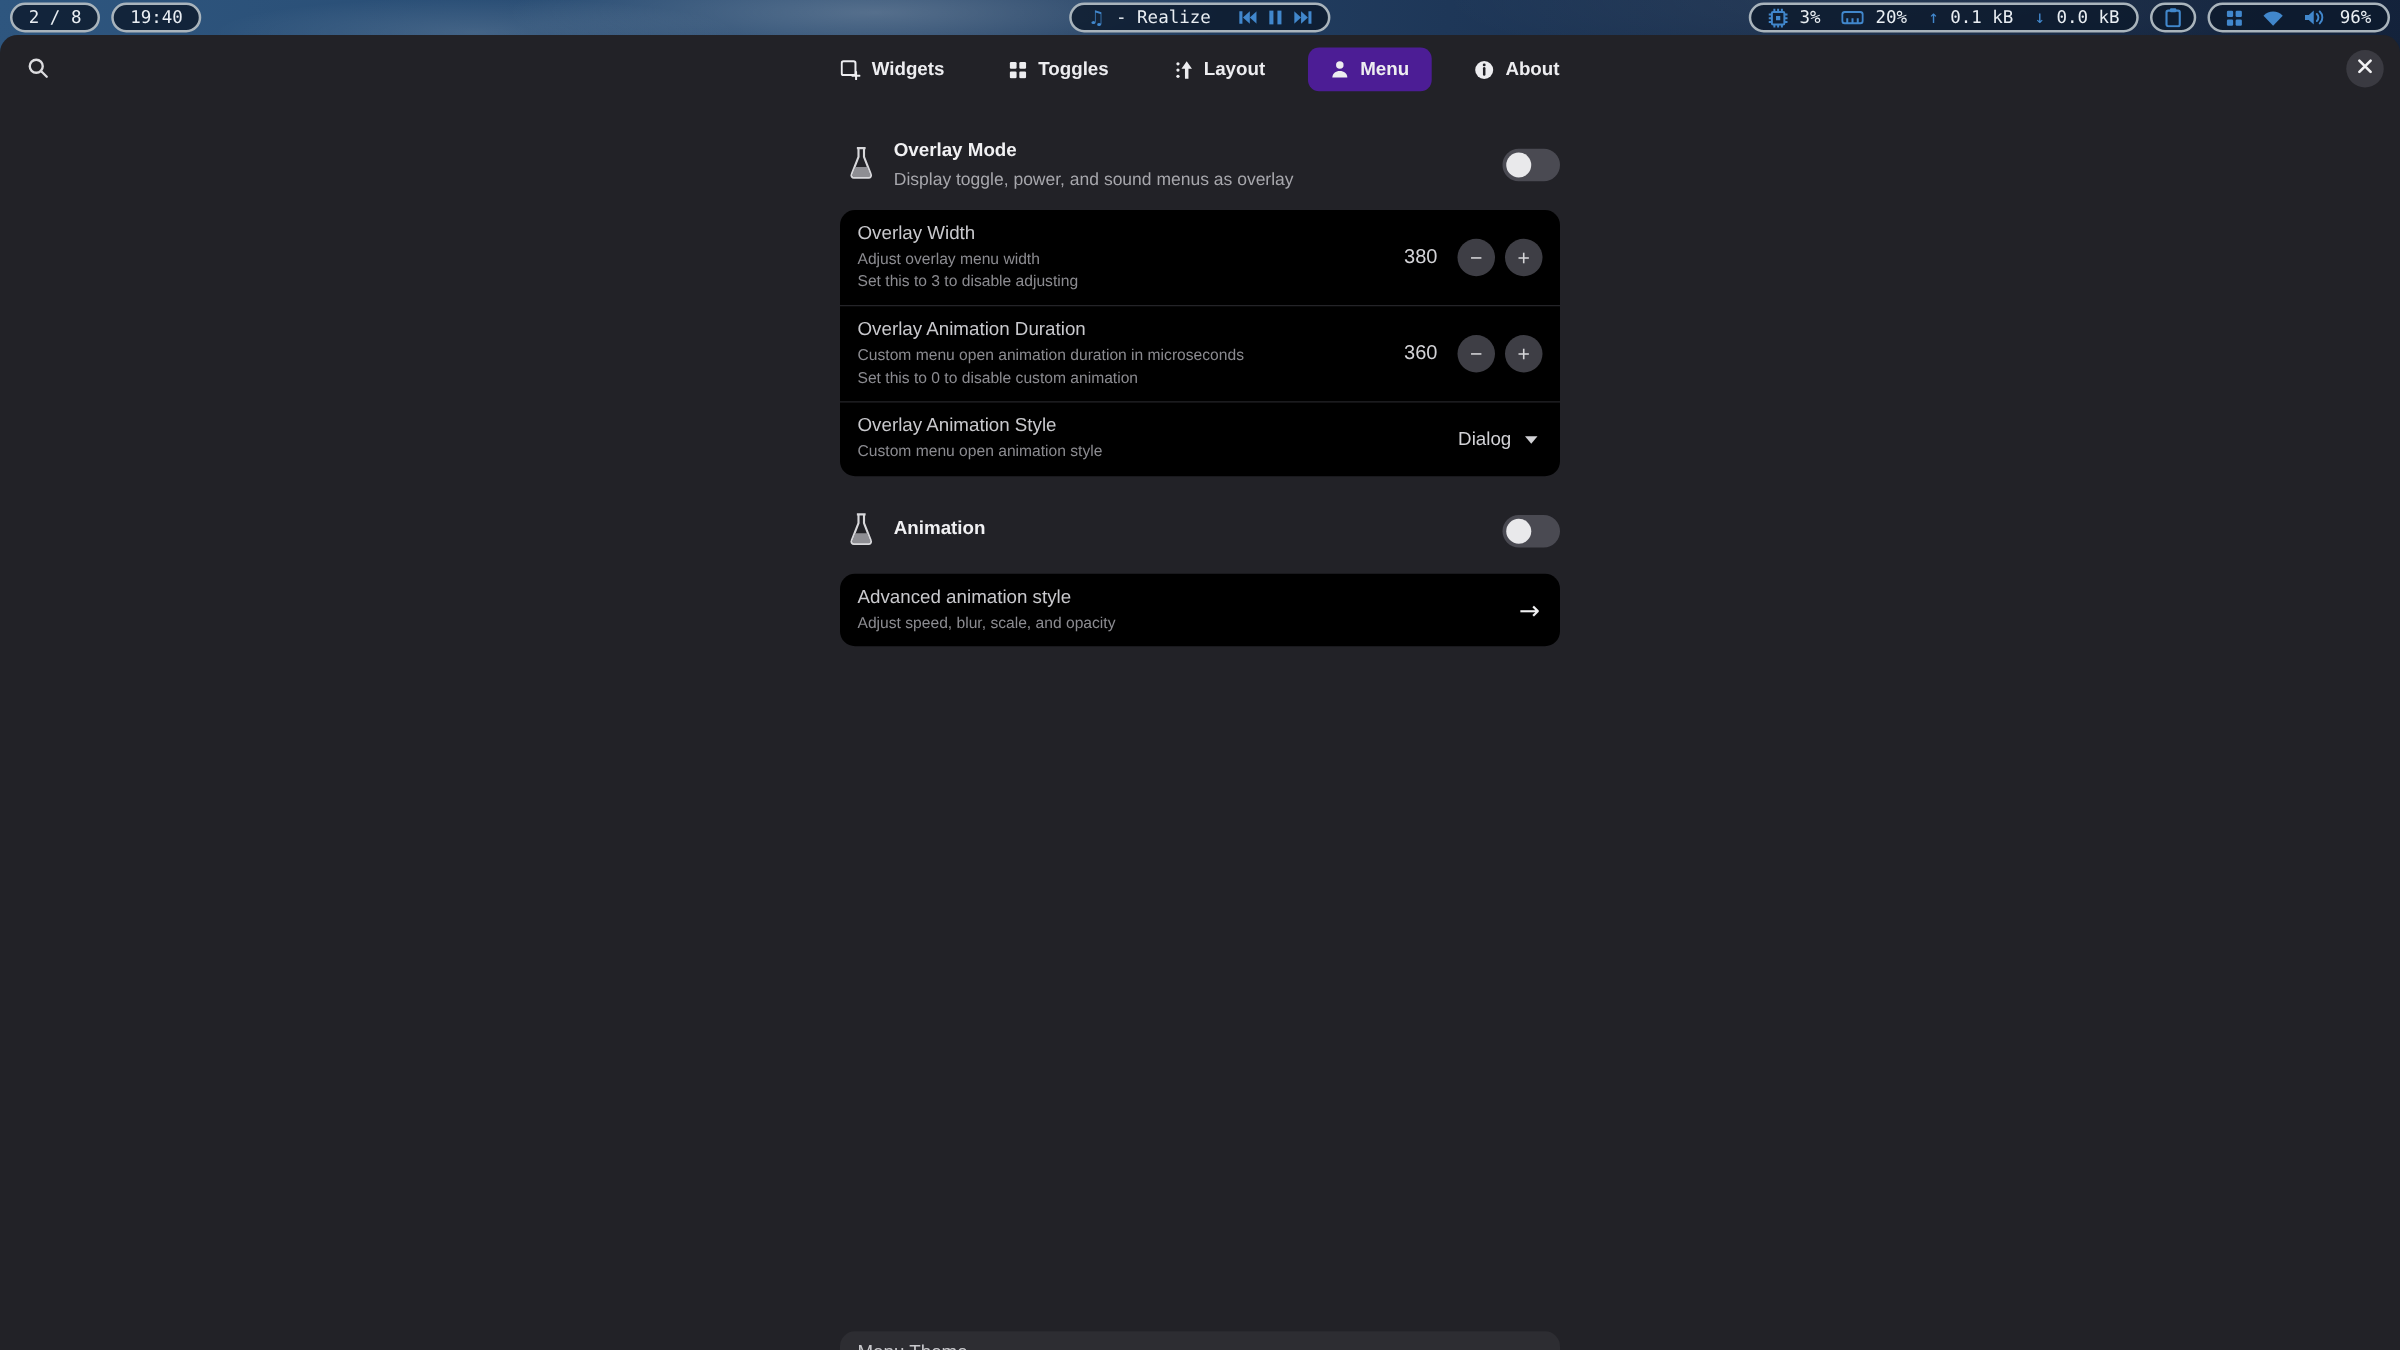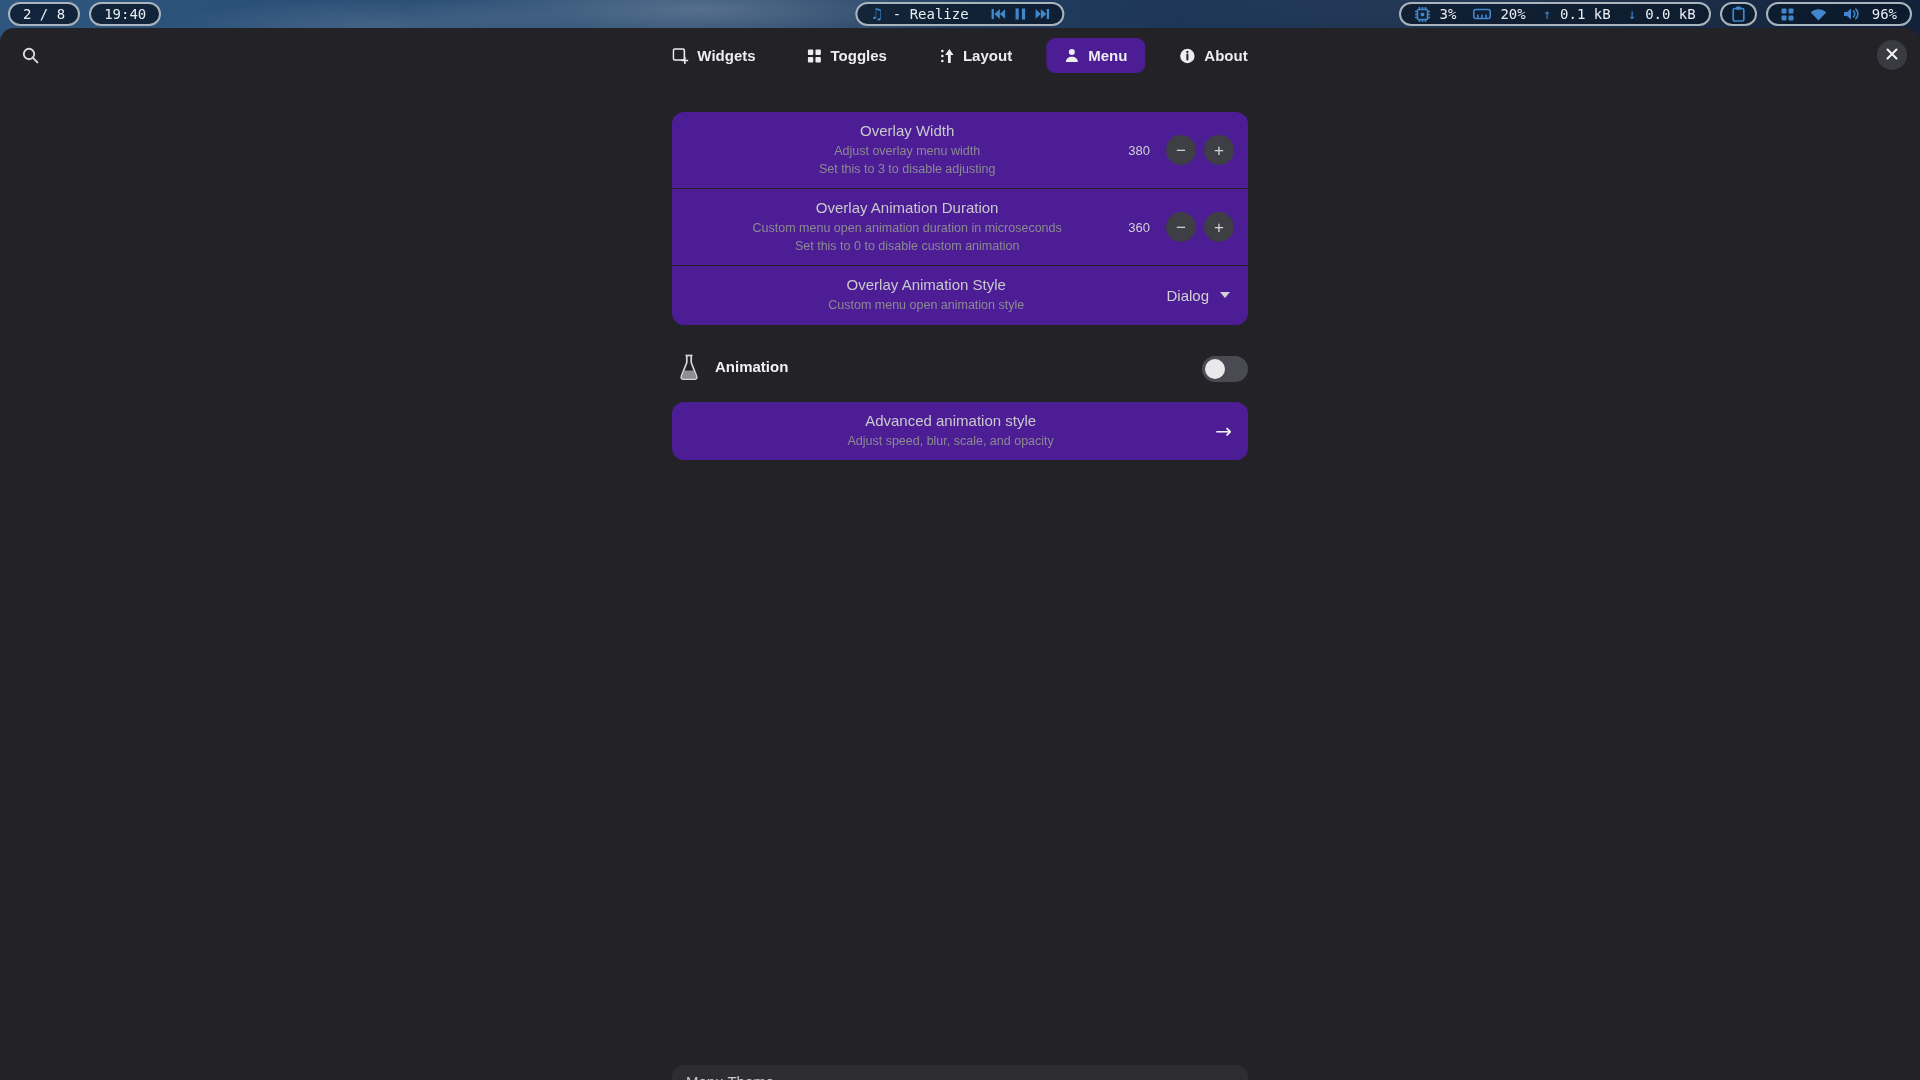--- a/index.html
+++ b/index.html
@@ -62,28 +62,28 @@
   .hrow { display:flex; align-items:center; gap:15px; padding-left:6px; margin-bottom:16px; }
   .htext { flex:1; }
   .htitle { font-size:15px; font-weight:700; color:#f1f1f3; margin-bottom:5px; }
   .hsub { font-size:14px; color:#a7a7ac; line-height:1.32; }
 
   .toggle { width:46px; height:26px; border-radius:13px; background:#4a4a52;
     position:relative; flex-shrink:0; }
   .knob { position:absolute; left:3px; top:3px; width:20px; height:20px;
     border-radius:50%; background:#e9e9eb; }
 
-  .card { background:#4c1d95; border-radius:12px; margin-bottom:27px;text-align:center; }
+  .card { background:#000000; border-radius:12px; margin-bottom:27px; }
   .crow { display:flex; align-items:center; padding:10px 14px;
     border-bottom:1px solid #242428; }
   .crow:last-child { border-bottom:none; }
   .ctext { flex:1; }
   .ctitle { font-size:15px; color:#c9c9cd; margin-bottom:4px; }
   .csub { font-size:12.5px; color:#8b8b90; line-height:1.4; }
-  .cval { font-size:13px; color:#d2d2d6; margin-right:16px; }
+  .cval { font-size:16px; color:#d2d2d6; margin-right:16px; }
   .spingroup { display:flex; gap:8px; }
   .spin { width:30px; height:30px; border-radius:50%; background:#3e3e45; color:#d5d5d8;
     display:flex; align-items:center; justify-content:center; font-size:17px; line-height:1; }
   .dd { display:flex; align-items:center; gap:11px; color:#d2d2d6; font-size:15px; padding-right:4px; }
   .caret { width:0; height:0; border-left:5px solid transparent; border-right:5px solid transparent;
     border-top:6px solid #d2d2d6; }
   .goarrow { font-size:20px; color:#f0f0f2; font-family:"DejaVu Sans", sans-serif; padding-right:2px; }
 
   .bottom-card {
     position:absolute; left:50%; transform:translateX(-50%); top:1037px;
@@ -285,71 +285,89 @@
       <span>
         <svg width="12" height="12" viewBox="0 0 12 12">
             <path d="M1.5 1.5 L10.5 10.5 M10.5 1.5 L1.5 10.5" stroke="#f2f2f4" stroke-width="2.1" stroke-linecap="round"></path>
           </svg>
       </span>
     </div>
   </div>
 
   <div class="content">
 
-
-    <div class="card">
-      <div class="crow">
-        <div class="ctext">
-          <div class="ctitle">Overlay Width</div>
-          <div class="csub">Adjust overlay menu width</div>
-          <div class="csub">Set this to 3 to disable adjusting</div>
-        </div>
-        <div class="cval">380</div>
-        <div class="spingroup">
-          <div class="spin">−</div>
-          <div class="spin">+</div>
-        </div>
-      </div>
-
-      <div class="crow">
-        <div class="ctext">
-          <div class="ctitle">Overlay Animation Duration</div>
-          <div class="csub">Custom menu open animation duration in microseconds</div>
-          <div class="csub">Set this to 0 to disable custom animation</div>
-        </div>
-        <div class="cval">360</div>
-        <div class="spingroup">
-          <div class="spin">−</div>
-          <div class="spin">+</div>
-        </div>
-      </div>
-
-      <div class="crow">
-        <div class="ctext">
-          <div class="ctitle">Overlay Animation Style</div>
-          <div class="csub">Custom menu open animation style</div>
-        </div>
-        <div class="dd">
-          <span>Dialog</span>
-          <span class="caret"></span>
-        </div>
-      </div>
-    </div>
-
     <div class="hrow">
       <span>
         <svg width="22" height="30" viewBox="0 0 22 30">
             <g stroke="#d8d8db" stroke-width="1.7" fill="none" stroke-linejoin="round">
               <path d="M7.5 3.5 h7"></path>
               <path d="M8.8 3.5 v7 L3.4 24.3 a2 2 0 0 0 1.8 2.9 h11.6 a2 2 0 0 0 1.8 -2.9 L13.2 10.5 v-7"></path>
               <path d="M6.2 18.5 h9.6 l2.4 6 a1.4 1.4 0 0 1 -1.3 2 H5.1 a1.4 1.4 0 0 1 -1.3 -2 Z" fill="#8e8e93" stroke="none"></path>
             </g>
           </svg>
       </span>
       <div class="htext">
+        <div class="htitle">Overlay Mode</div>
+        <div class="hsub">Display toggle, power, and sound menus as overlay</div>
+      </div>
+      <div class="toggle">
+          <div class="knob"></div>
+        </div>
+    </div>
+
+    <div class="card">
+      <div class="crow">
+        <div class="ctext">
+          <div class="ctitle">Overlay Width</div>
+          <div class="csub">Adjust overlay menu width</div>
+          <div class="csub">Set this to 3 to disable adjusting</div>
+        </div>
+        <div class="cval">380</div>
+        <div class="spingroup">
+          <div class="spin">−</div>
+          <div class="spin">+</div>
+        </div>
+      </div>
+
+      <div class="crow">
+        <div class="ctext">
+          <div class="ctitle">Overlay Animation Duration</div>
+          <div class="csub">Custom menu open animation duration in microseconds</div>
+          <div class="csub">Set this to 0 to disable custom animation</div>
+        </div>
+        <div class="cval">360</div>
+        <div class="spingroup">
+          <div class="spin">−</div>
+          <div class="spin">+</div>
+        </div>
+      </div>
+
+      <div class="crow">
+        <div class="ctext">
+          <div class="ctitle">Overlay Animation Style</div>
+          <div class="csub">Custom menu open animation style</div>
+        </div>
+        <div class="dd">
+          <span>Dialog</span>
+          <span class="caret"></span>
+        </div>
+      </div>
+    </div>
+
+    <div class="hrow">
+      <span>
+        <svg width="22" height="30" viewBox="0 0 22 30">
+            <g stroke="#d8d8db" stroke-width="1.7" fill="none" stroke-linejoin="round">
+              <path d="M7.5 3.5 h7"></path>
+              <path d="M8.8 3.5 v7 L3.4 24.3 a2 2 0 0 0 1.8 2.9 h11.6 a2 2 0 0 0 1.8 -2.9 L13.2 10.5 v-7"></path>
+              <path d="M6.2 18.5 h9.6 l2.4 6 a1.4 1.4 0 0 1 -1.3 2 H5.1 a1.4 1.4 0 0 1 -1.3 -2 Z" fill="#8e8e93" stroke="none"></path>
+            </g>
+          </svg>
+      </span>
+      <div class="htext">
         <div class="htitle">Animation</div>
       </div>
       <div class="toggle">
           <div class="knob"></div>
         </div>
     </div>
 
     <div class="card" style="margin-bottom:0;">
       <div class="crow">
         <div class="ctext">

